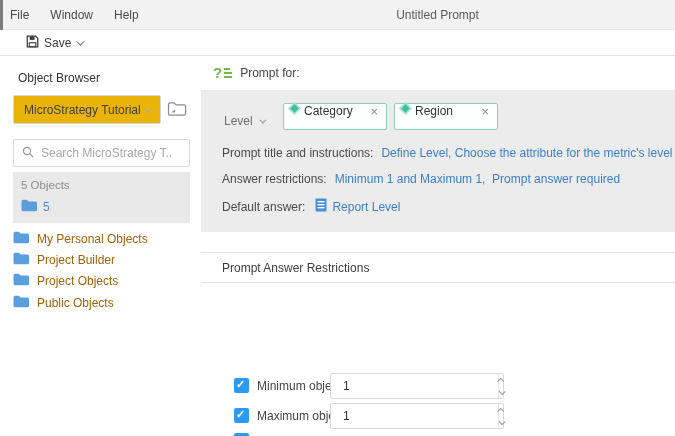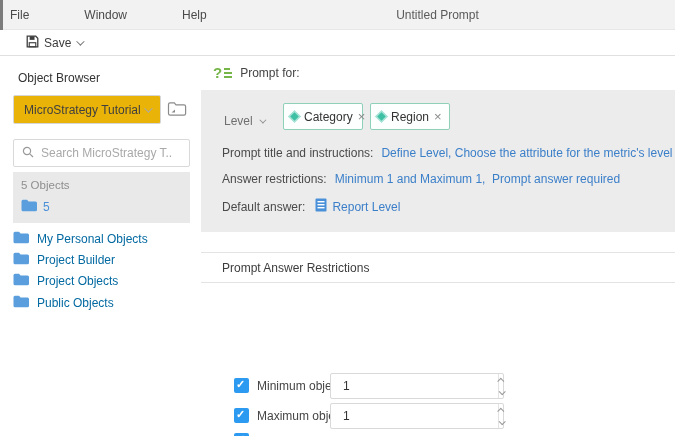--- a/index.html
+++ b/index.html
@@ -1,20 +1,20 @@
 <!DOCTYPE html>
 <html><head>
 <meta charset="utf-8">
 <style>
   * { margin:0; padding:0; box-sizing:border-box; }
   body { background:#fff; font-family:"Liberation Sans", sans-serif; }
   .app { position:relative; width:675px; height:436px; background:#fff; overflow:hidden; color:#444; font-size:12px; }
 
   
-  .menubar { position:absolute; left:0; top:0; width:675px; height:30px; background:#f2f2f2; border-bottom:1px solid #e7e7e7; display:flex; align-items:center; padding-left:10px;gap:34px; }
+  .menubar { position:absolute; left:0; top:0; width:675px; height:30px; background:#f2f2f2; border-bottom:1px solid #e7e7e7; display:flex; align-items:center; padding-left:10px; }
   .menubar .menu-item { margin-right:21px; color:#4a4a4a; cursor:default; }
   .win-title { position:absolute; left:200px; right:0; top:0; height:46px; line-height:30px; text-align:center; color:#5a5a5a; }
   .edge-dark { position:absolute; left:0; top:0; width:3px; height:30px; background:#7c7c7c; }
   .edge-line { position:absolute; left:0; top:30px; width:1px; height:406px; background:#d9d9d9; }
   .edge-mark1 { position:absolute; left:0; top:333px; width:3px; height:14px; background:#2a2a2a; }
   .edge-mark2 { position:absolute; left:0; top:364px; width:3px; height:16px; background:#2a2a2a; }
 
   
   .toolbar { position:absolute; left:0; top:30px; width:675px; height:26px; background:#fff; border-bottom:1px solid #e0e0e0; display:flex; align-items:center; padding-left:26px; }
   .save-btn { display:flex; align-items:center; gap:5px; cursor:pointer; color:#3c3c3c; }
@@ -28,34 +28,34 @@
   .proj-select .val { flex:1; color:#3f3f3f; white-space:nowrap; overflow:hidden; }
   .folder-btn { position:absolute; left:167px; top:44px; width:22px; height:19px; cursor:pointer; }
   .search-box { position:absolute; left:13px; top:83px; width:177px; height:28px; border:1px solid #d9d9d9; border-radius:2px; background:#fff; display:flex; align-items:center; padding:0 8px; gap:7px; }
   .search-box input { border:0; outline:0; width:130px; font:inherit; color:#444; background:transparent; }
   .search-box input::placeholder { color:#a9a9a9; }
   .sel-panel { position:absolute; left:13px; top:116px; width:177px; height:51px; background:#e9e9e9;padding-left:12px; }
   .sel-count { position:absolute; left:8px; top:7px; color:#8e8e8e; font-size:11.5px; }
   .sel-folder { position:absolute; left:8px; top:27px; display:flex; align-items:center; gap:6px; cursor:pointer; }
   .sel-folder .num { color:#4a90d9; }
   .folder-list { position:absolute; left:13px; top:172px; width:180px; display:flex; flex-direction:column; }
-  .folder-item { height:21.4px; display:flex; align-items:center; gap:8px; cursor:pointer; color:#0369a1; }
+  .folder-item { height:21.4px; display:flex; align-items:center; gap:8px; cursor:pointer; color:#a16207; }
 
   
   .main { position:absolute; left:201px; top:56px; width:474px; height:380px; background:#fff; }
   .prompt-for { position:absolute; left:12px; top:9px; display:flex; align-items:center; gap:8px; }
   .pf-icon { display:flex; align-items:center; gap:2px; }
   .pf-q { color:#76b649; font-size:15px; font-weight:bold; line-height:1; }
   .pf-lines { display:flex; flex-direction:column; gap:2px; }
   .pf-lines i { display:block; width:8px; height:2px; background:#76b649; }
   .pf-lines i:nth-child(1){ width:6px; }
   .gray-panel { position:absolute; left:0; top:34px; width:474px; height:142px; background:#ececec; }
   .level-row { position:absolute; left:23px; top:24px; display:flex; align-items:center; gap:6px; color:#6f6f6f; cursor:pointer; }
   .chips { position:absolute; left:82px; top:13px; display:flex; gap:7px; }
-  .chip { width:80px; height:27px; background:#fcfffd; border:1px solid #8fd0b9; border-radius:2px; display:flex; align-items:center; padding:0 8px 0 6px; gap:5px; cursor:pointer; }
+  .chip { width:104px; height:27px; background:#fcfffd; border:1px solid #8fd0b9; border-radius:2px; display:flex; align-items:flex-start; padding:0 8px 0 6px; gap:5px; cursor:pointer; }
   .chip .label { flex:1; color:#333; }
   .chip .x { color:#8a8a8a; font-size:13px; cursor:pointer; }
   .diamond { width:9px; height:9px; background:#3ec0a5; transform:rotate(45deg); box-shadow:inset 0 0 0 1.5px rgba(255,255,255,.55); flex:none; }
   .sum-row { position:absolute; left:21px; display:flex; align-items:center; white-space:nowrap; }
   .sum-label { color:#4a4a4a; margin-right:8px; }
   .link { color:#3b7fc9; cursor:pointer; white-space:pre; }
   .doc-icon { margin:0 5px 0 2px; }
 
   .section-head { position:absolute; left:0; top:196px; width:474px; height:31px; border-top:1px solid #e3e3e3; border-bottom:1px solid #e3e3e3; display:flex; align-items:center; padding-left:21px; color:#3d3d3d; }
 

